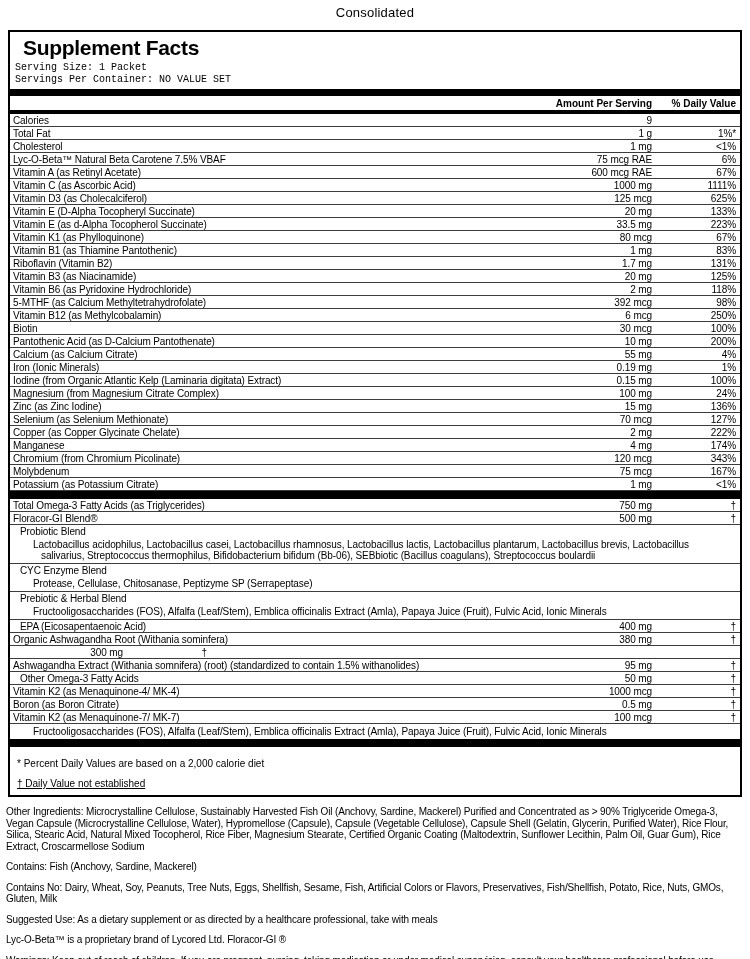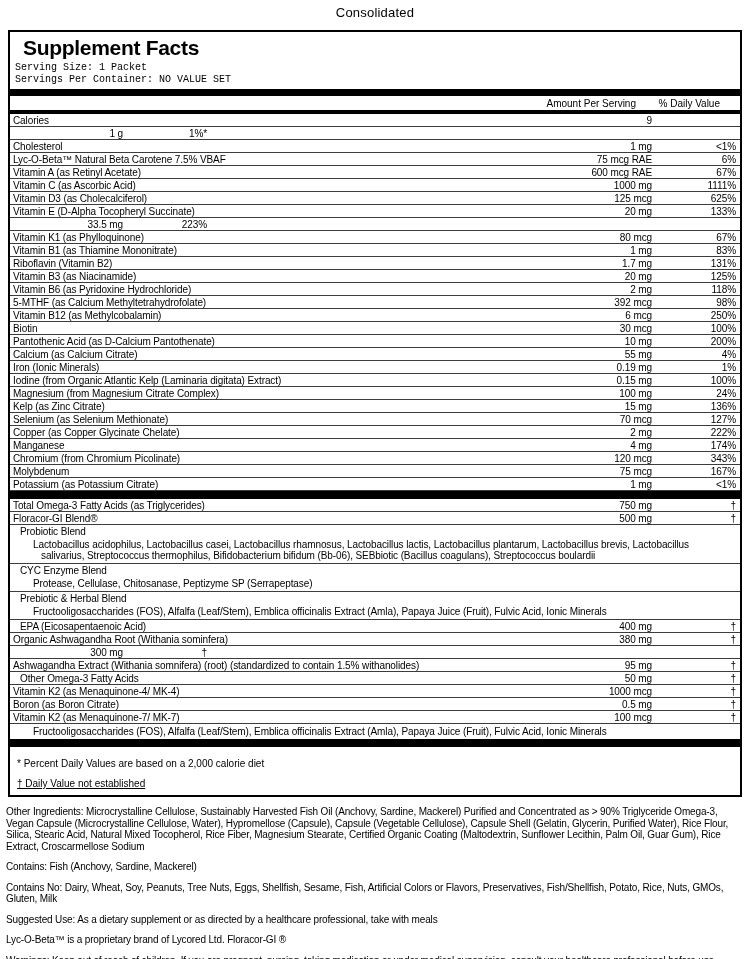--- a/index.html
+++ b/index.html
@@ -19,22 +19,22 @@
   }
   .sf-title {
     font-size:21px; font-weight:bold; padding:1px 0 2px 13px; letter-spacing:-0.3px;
   }
   .serving-line { font-size:10px; line-height:12px; padding-left:5px;font-family:Liberation Mono, monospace; }
   .bar { background:#000; height:7px; margin-top:3px; }
   .bar.mid { height:4px; margin-top:0; }
   .bar.thick { height:8px; margin-top:0; }
   .hdr-row {
     display:flex; align-items:flex-end;
-    font-size:10px; font-weight:normal;
-    padding:2px 20px 1px 3px; height:14px; line-height:11px;
+    font-size:10px; font-weight:bold;
+    padding:2px 4px 1px 3px; height:14px; line-height:11px;
   }
   .hdr-spacer { flex:1; }
   .hdr-amt { width:110px; text-align:right; }
   .hdr-dv  { width:84px;  text-align:right; }
   #rows { }
   .row {
     display:flex;
     font-size:10px; line-height:11px;
     min-height:12px;
     padding:1px 4px 0 3px;
@@ -78,20 +78,21 @@
 
   <div class="bar mid"></div>
 
   <div id="rows">
       <div class="row">
     <span class="lbl">Calories</span>
     <span class="amt">9</span>
     <span class="dv"></span>
   </div>
       <div class="row">
+    <span class="lbl">Total Fat</span>
     <span class="amt">1 g</span>
     <span class="dv">1%*</span>
   </div>
       <div class="row">
     <span class="lbl">Cholesterol</span>
     <span class="amt">1 mg</span>
     <span class="dv">&lt;1%</span>
   </div>
       <div class="row">
     <span class="lbl">Lyc-O-Beta™ Natural Beta Carotene 7.5% VBAF</span>
@@ -112,30 +113,31 @@
     <span class="lbl">Vitamin D3 (as Cholecalciferol)</span>
     <span class="amt">125 mcg</span>
     <span class="dv">625%</span>
   </div>
       <div class="row">
     <span class="lbl">Vitamin E (D-Alpha Tocopheryl Succinate)</span>
     <span class="amt">20 mg</span>
     <span class="dv">133%</span>
   </div>
       <div class="row">
+    <span class="lbl">Vitamin E (as d-Alpha Tocopherol Succinate)</span>
     <span class="amt">33.5 mg</span>
     <span class="dv">223%</span>
   </div>
       <div class="row">
     <span class="lbl">Vitamin K1 (as Phylloquinone)</span>
     <span class="amt">80 mcg</span>
     <span class="dv">67%</span>
   </div>
       <div class="row">
-    <span class="lbl">Vitamin B1 (as Thiamine Mononitrate)</span>
+    <span class="lbl">Vitamin B1 (as Thiamine Pantothenic)</span>
     <span class="amt">1 mg</span>
     <span class="dv">83%</span>
   </div>
       <div class="row">
     <span class="lbl">Riboflavin (Vitamin B2)</span>
     <span class="amt">1.7 mg</span>
     <span class="dv">131%</span>
   </div>
       <div class="row">
     <span class="lbl">Vitamin B3 (as Niacinamide)</span>
@@ -181,21 +183,21 @@
     <span class="lbl">Iodine (from Organic Atlantic Kelp (Laminaria digitata) Extract)</span>
     <span class="amt">0.15 mg</span>
     <span class="dv">100%</span>
   </div>
       <div class="row">
     <span class="lbl">Magnesium (from Magnesium Citrate Complex)</span>
     <span class="amt">100 mg</span>
     <span class="dv">24%</span>
   </div>
       <div class="row">
-    <span class="lbl">Kelp (as Zinc Citrate)</span>
+    <span class="lbl">Zinc (as Zinc Iodine)</span>
     <span class="amt">15 mg</span>
     <span class="dv">136%</span>
   </div>
       <div class="row">
     <span class="lbl">Selenium (as Selenium Methionate)</span>
     <span class="amt">70 mcg</span>
     <span class="dv">127%</span>
   </div>
       <div class="row">
     <span class="lbl">Copper (as Copper Glycinate Chelate)</span>

